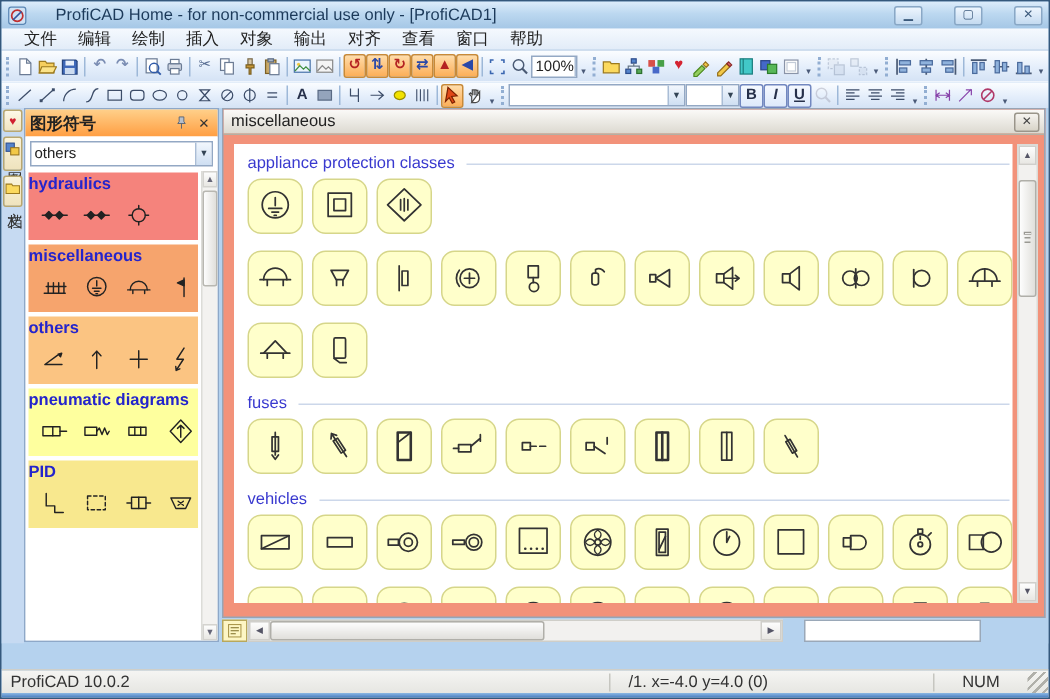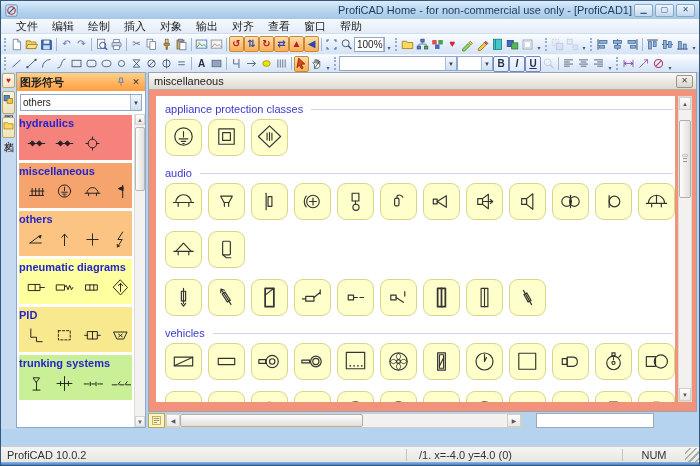--- a/index.html
+++ b/index.html
@@ -1,21 +1,21 @@
 <!DOCTYPE html>
 <html><head>
 <meta charset="utf-8">
 <style>
   html,body{margin:0;padding:0;background:#6b8fb5;}
   *{box-sizing:border-box;}
   .window{width:700px;height:466px;display:flex;flex-direction:column;border:1px solid #34587c;
     font-family:"Liberation Sans","DejaVu Sans",sans-serif;font-size:11px;background:#b5d2ee;overflow:hidden;}
   
-  .titlebar{height:18px;flex:0 0 18px;display:flex;align-items:center;gap:0;padding:4px 4px;
-    background:linear-gradient(#dcecfb,#bcd8f0 45%,#a5c7e6);color:#1c3a5a;text-align:right;}
+  .titlebar{height:18px;flex:0 0 18px;display:flex;align-items:center;gap:19px;padding:4px 4px;
+    background:linear-gradient(#dcecfb,#bcd8f0 45%,#a5c7e6);color:#1c3a5a;}
   .title{flex:1;white-space:nowrap;overflow:hidden;}
   .capbtn{width:19px;height:13px;border:1px solid #8aa8c6;border-radius:2px;margin-left:2px;
     background:linear-gradient(#eef6fe,#c4daf0);display:flex;align-items:center;justify-content:center;
     font-size:8px;line-height:1;color:#3c5a7c;}
   
   .menubar{height:15px;flex:0 0 15px;display:flex;align-items:center;padding-left:8px;
     background:linear-gradient(#f5f9fe,#e2ecf8);border-bottom:1px solid #d0deee;color:#222;}
   .menu-item{padding:0 7px;height:15px;line-height:15px;cursor:default;}
   
   .tb{display:flex;align-items:center;padding:1px 1px;background:linear-gradient(#fbfdff,#e4eefb 55%,#d5e3f5);
@@ -715,46 +715,20 @@
                   </svg>
                 </span>
                 <span>
                   <svg width="21" height="21" viewBox="0 0 24 24" stroke="#222" stroke-width="1.1" fill="none" stroke-linecap="round" stroke-linejoin="round">
                     <path d="M4.5 8h15l-3.8 8H8.3Z"></path>
                     <path d="M10 10.5l4 3M14 10.5l-4 3"></path>
                   </svg>
                 </span>
               </div>
             </div>
-            <div class="cat" style="background: rgb(201, 240, 150);">
-              <div class="cat-title">trunking systems</div>
-              <div class="cat-syms">
-                <span>
-                  <svg width="21" height="21" viewBox="0 0 24 24" stroke="#222" stroke-width="1.1" fill="none" stroke-linecap="round" stroke-linejoin="round">
-                    <path d="M12 19.5v-9M8.5 5.5h7l-3.5 5Z"></path>
-                    <path d="M8 19.5h8"></path>
-                  </svg>
-                </span>
-                <span>
-                  <svg width="21" height="21" viewBox="0 0 24 24" stroke="#222" stroke-width="1.1" fill="none" stroke-linecap="round" stroke-linejoin="round">
-                    <path d="M12 4v16M3.5 12h17M7.5 9.5v5M16.5 9.5v5"></path>
-                  </svg>
-                </span>
-                <span>
-                  <svg width="21" height="21" viewBox="0 0 24 24" stroke="#222" stroke-width="1.1" fill="none" stroke-linecap="round" stroke-linejoin="round">
-                    <path d="M2.5 12.5h5.5m3 0h4m3 0h5.5M9.5 10.5v4M16 10.5v4"></path>
-                  </svg>
-                </span>
-                <span>
-                  <svg width="21" height="21" viewBox="0 0 24 24" stroke="#222" stroke-width="1.1" fill="none" stroke-linecap="round" stroke-linejoin="round">
-                    <path d="M2.5 13.5h5m3.5 0h4.5m3 0h5M9 13.5l2.5-3.5M17 13.5l2.5-3.5"></path>
-                  </svg>
-                </span>
-              </div>
-            </div>
           </div>
         <div class="panel-sb">
           <div class="psb-arr">▲</div>
           <div class="psb-track">
               <div class="psb-thumb"></div>
             </div>
           <div class="psb-arr">▼</div>
         </div>
       </div>
     </div>
@@ -784,24 +758,20 @@
                     <rect x="11" y="10" width="8" height="8"></rect>
                   </svg>
                 </span>
                 <span class="symbtn">
                   <svg width="29" height="29" viewBox="0 0 30 30" stroke="#333" stroke-width="1.2" fill="none" stroke-linecap="round" stroke-linejoin="round">
                     <path d="M15 3L26.5 14L15 25L3.5 14Z"></path>
                     <path d="M12.5 10.5v7M15 9.8v8.4M17.5 10.5v7"></path>
                   </svg>
                 </span>
               </div>
-              <div class="sec-h">
-                <span>audio</span>
-                <span class="sec-line"></span>
-              </div>
               <div class="sym-row">
                 <span class="symbtn">
                   <svg width="29" height="29" viewBox="0 0 30 30" stroke="#333" stroke-width="1.2" fill="none" stroke-linecap="round" stroke-linejoin="round">
                     <path d="M7 16a8 8 0 0 1 16 0"></path>
                     <path d="M4.5 16h21M9.5 16v4M20.5 16v4"></path>
                   </svg>
                 </span>
                 <span class="symbtn">
                   <svg width="29" height="29" viewBox="0 0 30 30" stroke="#333" stroke-width="1.2" fill="none" stroke-linecap="round" stroke-linejoin="round">
                     <path d="M9 9.5h12l-3.5 6.5h-5Z"></path>
@@ -879,20 +849,24 @@
                     <path d="M7 17L15 8.5L23 17"></path>
                     <path d="M5 17h20M9.5 17v3.5M20.5 17v3.5"></path>
                   </svg>
                 </span>
                 <span class="symbtn">
                   <svg width="29" height="29" viewBox="0 0 30 30" stroke="#333" stroke-width="1.2" fill="none" stroke-linecap="round" stroke-linejoin="round">
                     <rect x="11" y="6.5" width="8" height="14" rx="1"></rect>
                     <path d="M11 20.5l4 3h4.5"></path>
                   </svg>
                 </span>
+              </div>
+              <div class="sec-h">
+                <span>fuses</span>
+                <span class="sec-line"></span>
               </div>
               <div class="sym-row">
                 <span class="symbtn">
                   <svg width="29" height="29" viewBox="0 0 30 30" stroke="#333" stroke-width="1.2" fill="none" stroke-linecap="round" stroke-linejoin="round">
                     <rect x="12.8" y="8.5" width="4.4" height="10"></rect>
                     <path d="M15 5.5v15.5m-2.2 0L15 24l2.2-3"></path>
                   </svg>
                 </span>
                 <span class="symbtn">
                   <svg width="29" height="29" viewBox="0 0 30 30" stroke="#333" stroke-width="1.2" fill="none" stroke-linecap="round" stroke-linejoin="round">

